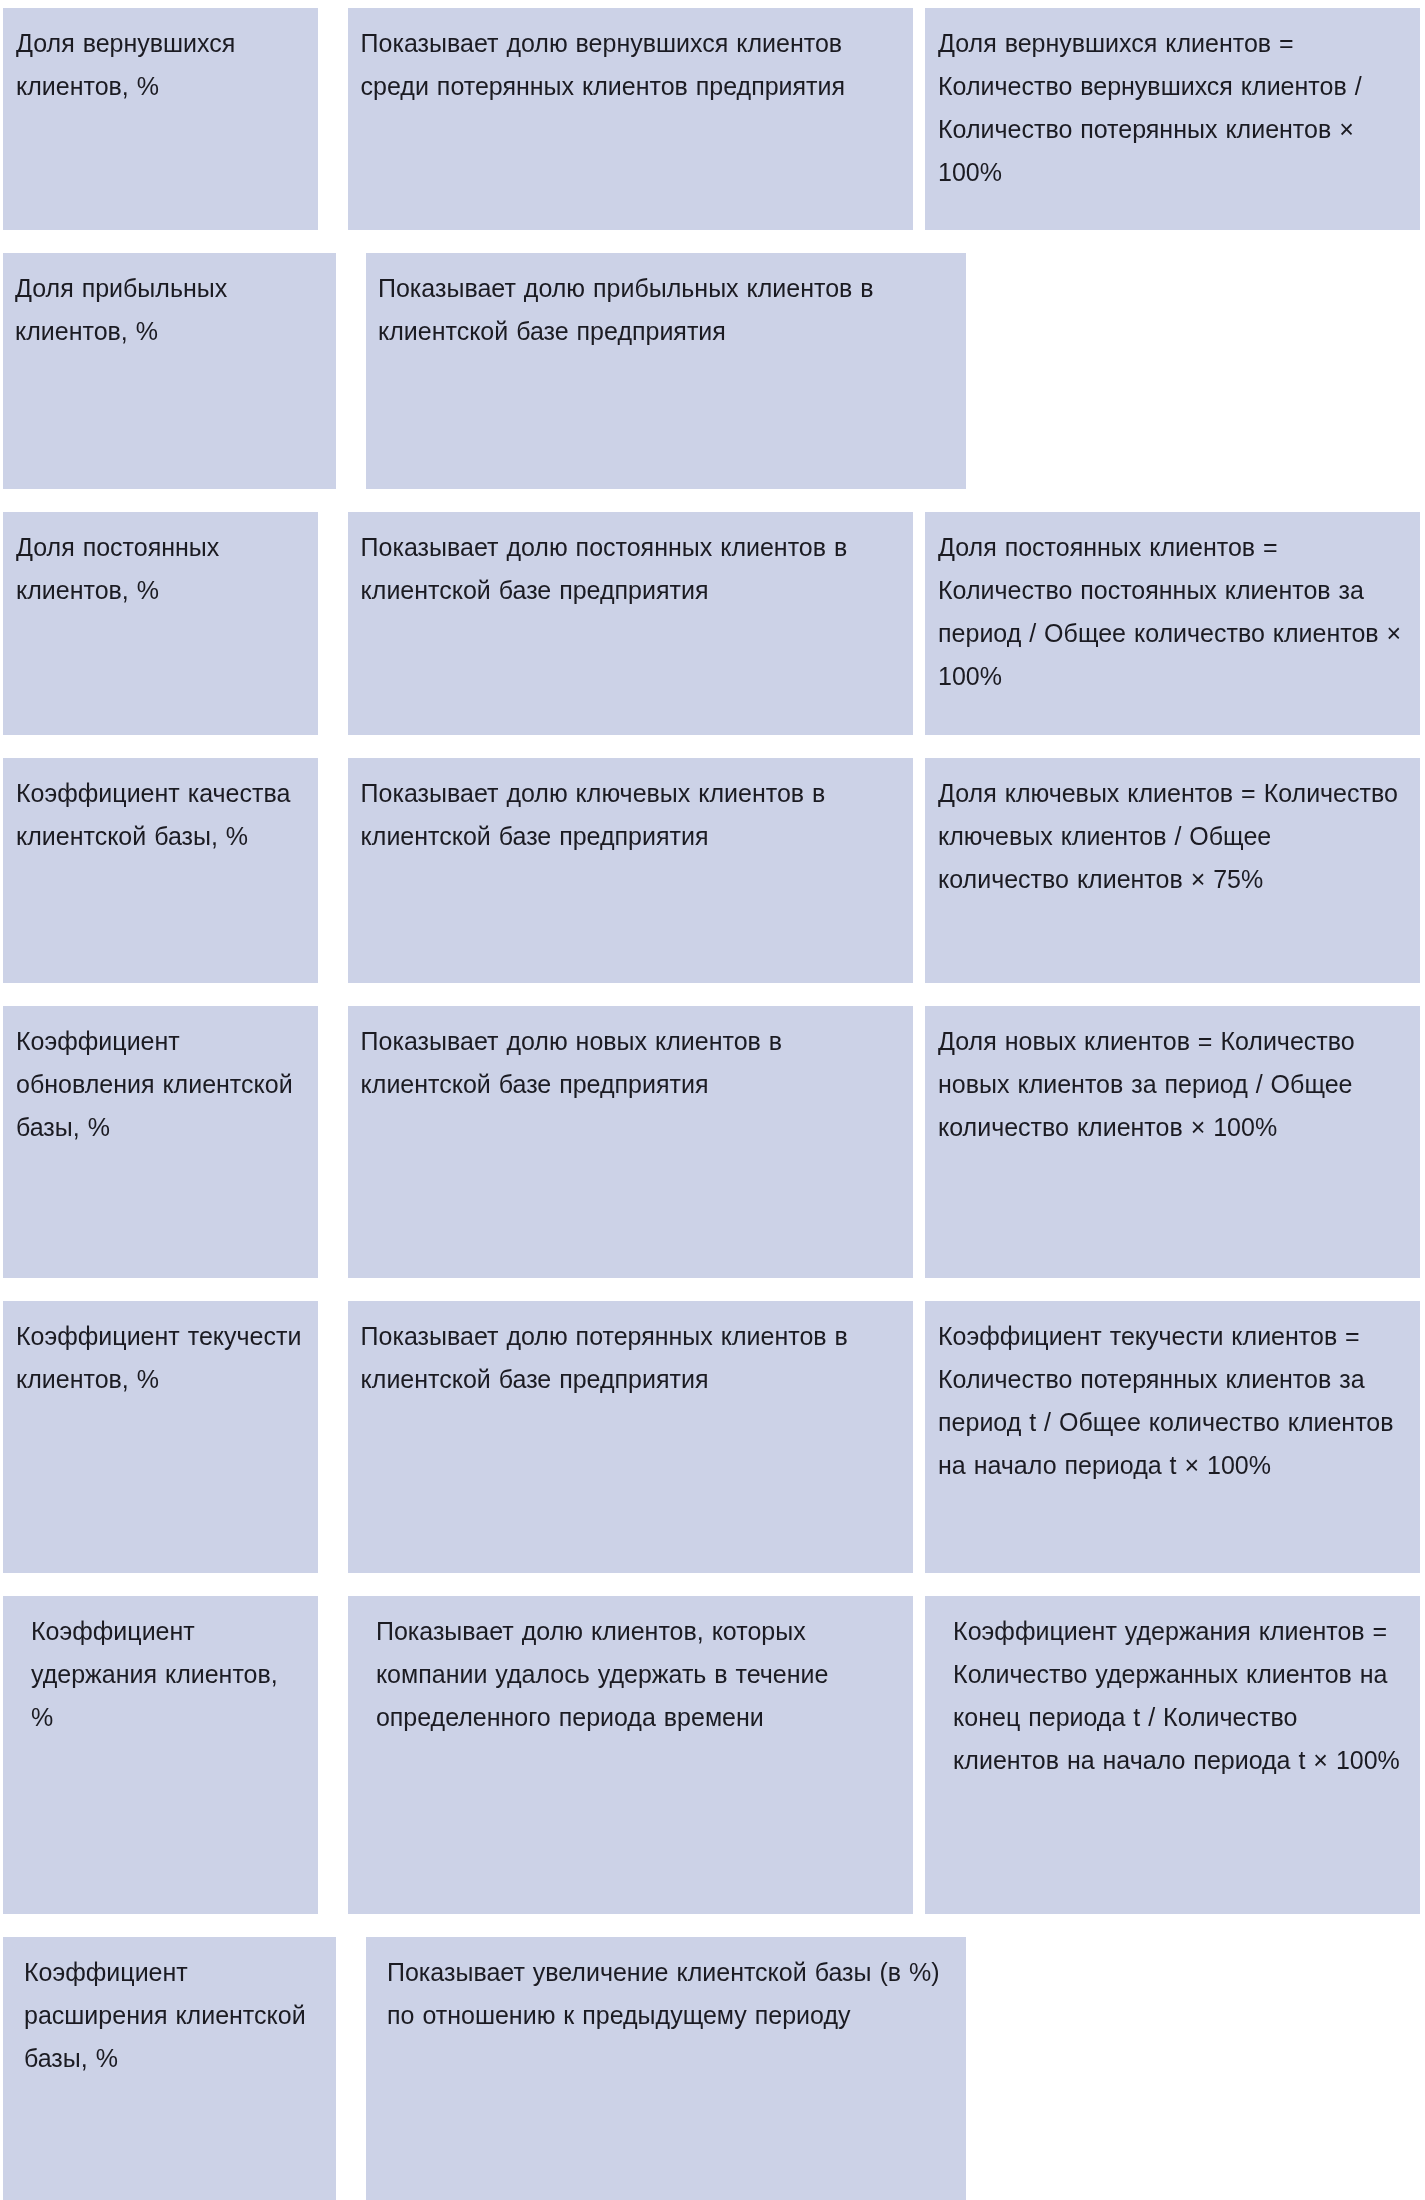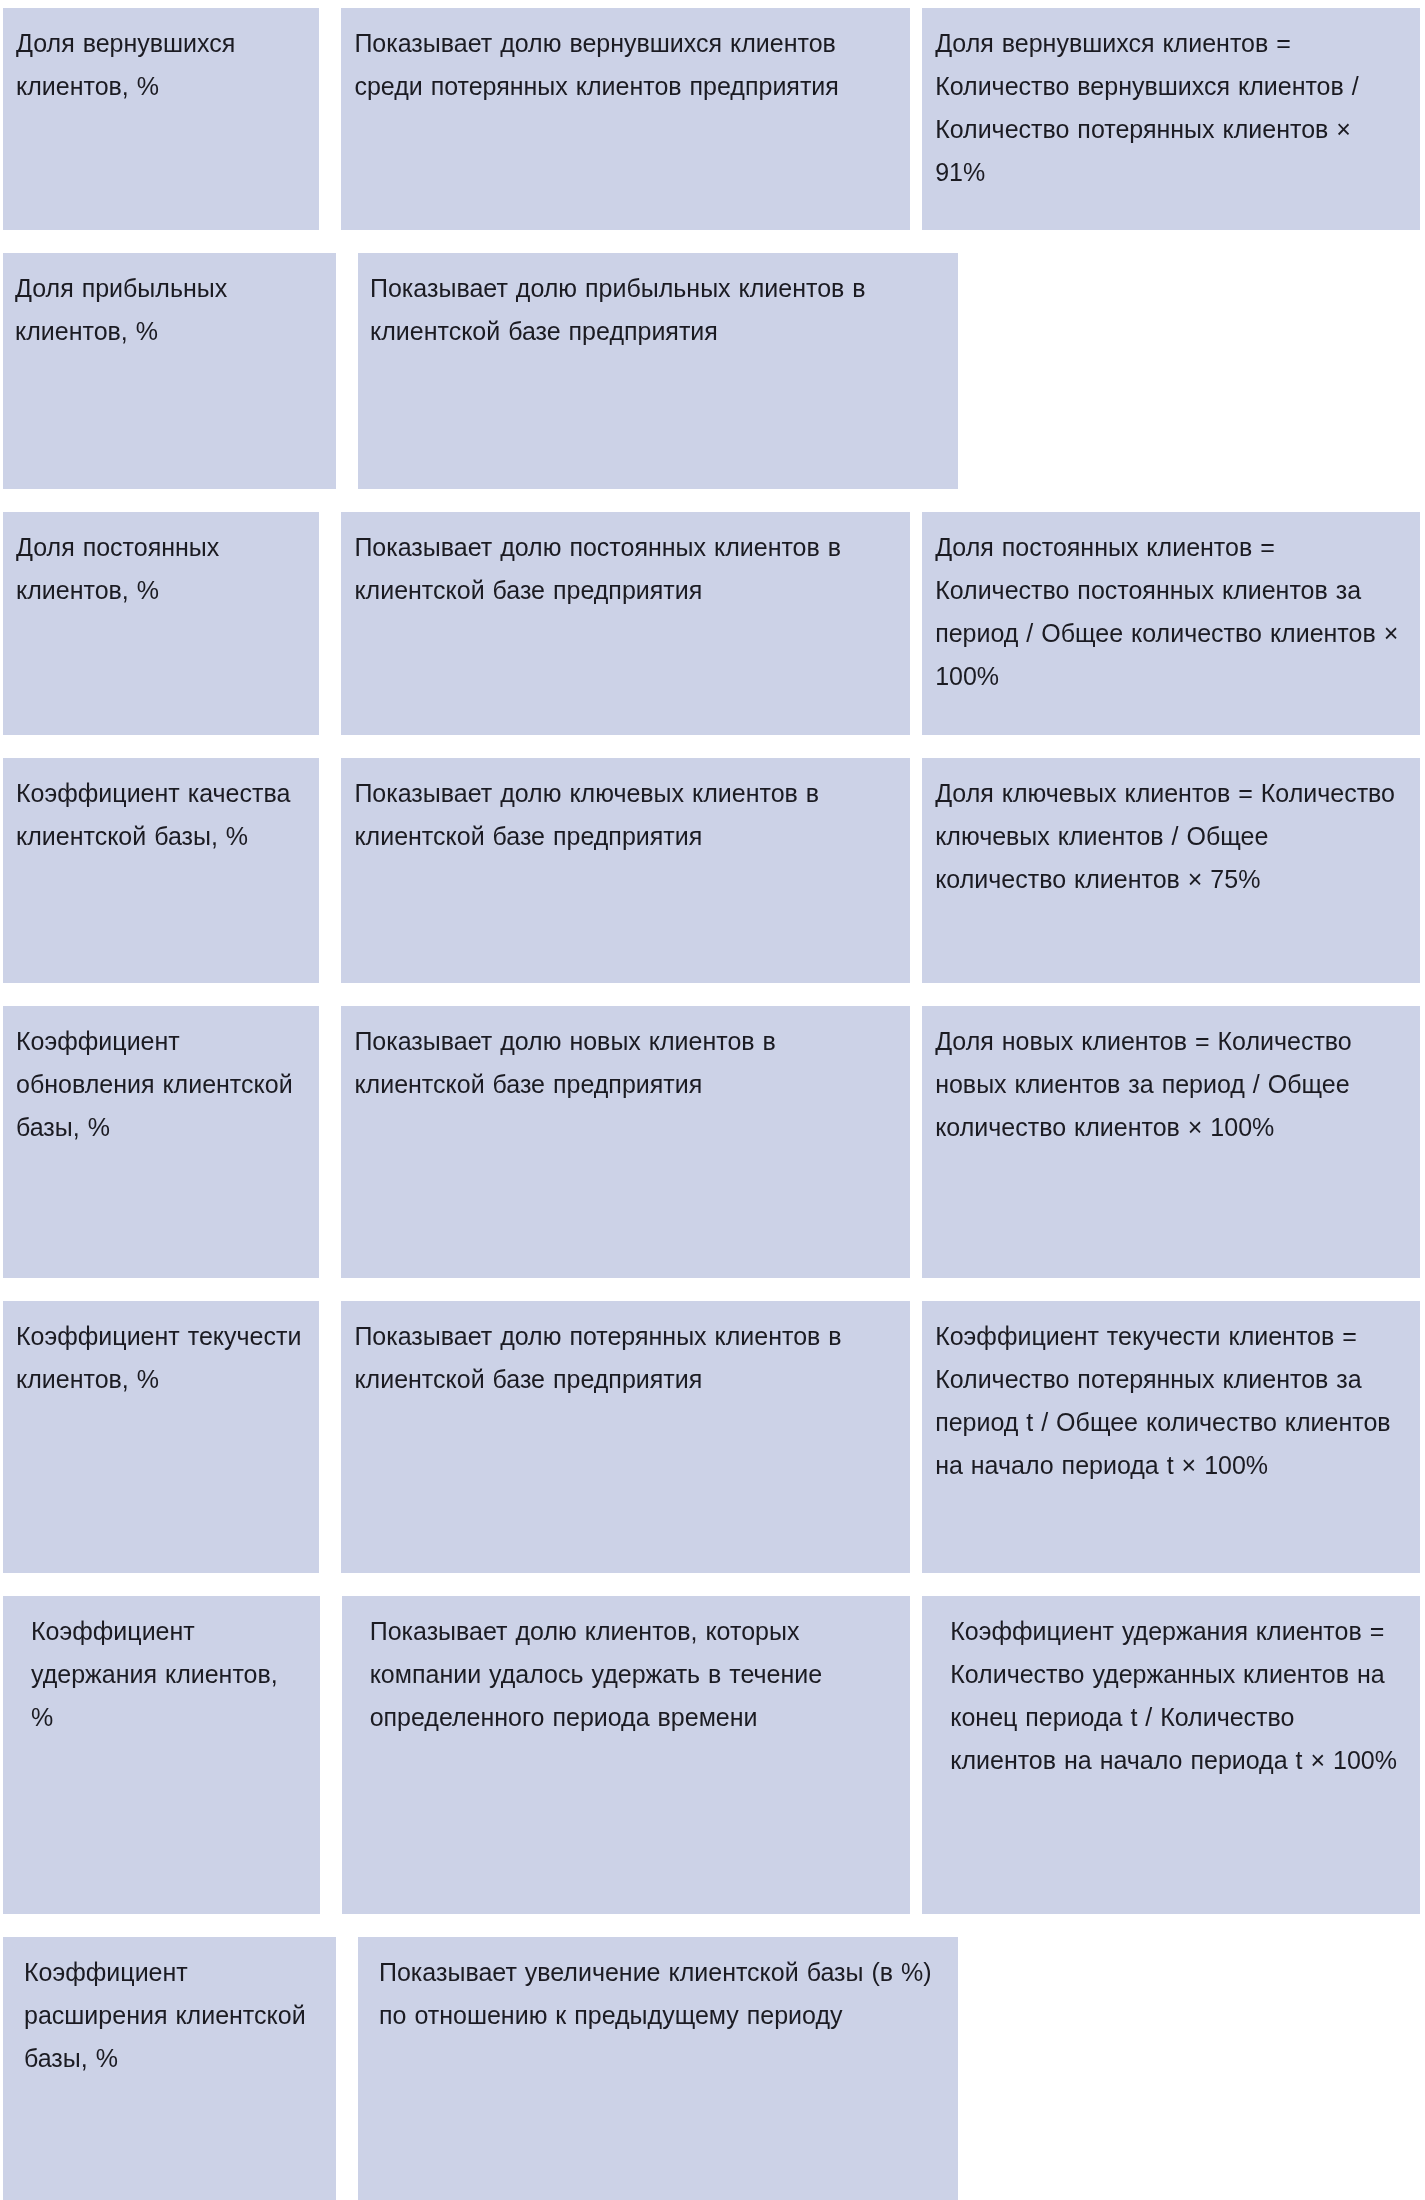--- a/index.html
+++ b/index.html
@@ -28,41 +28,41 @@
   .cell {
     background: #ccd2e7;
     color: #1b1b22;
     font-size: 25px;
     line-height: 1.72;
     box-sizing: border-box;
     padding: 14px 16px 14px 13px;
     word-spacing: 1px;
   }
   .c1 { width: 333px; margin-right: 22px; }
-  .c2 { width: 600px; margin-right: 12px; }
+  .c2 { width: 600px; margin-right: 12px; margin-left: 8px; }
   .c3 { width: 525px; }
   .r1 .cell { min-height: 222px; }
   .r2 .cell { min-height: 236px; padding-left: 12px; }
   .r3 .cell { min-height: 223px; }
   .r4 .cell { min-height: 225px; }
   .r5 .cell { min-height: 272px; }
   .r6 .cell { min-height: 272px; }
   .r7 .cell { min-height: 318px; padding-left: 28px; }
   .r8 .cell { min-height: 332px; padding-left: 21px; }
 </style>
 </head>
 <body>
 
 <div class="page">
   <div class="tbl">
 
     <div class="row r1">
       <div class="cell c1">Доля вернувшихся клиентов, %</div>
       <div class="cell c2">Показывает долю вернувшихся клиентов среди потерянных клиентов предприятия</div>
-      <div class="cell c3">Доля вернувшихся клиентов = Количество вернувшихся клиентов / Количество потерянных клиентов × 91%</div>
+      <div class="cell c3">Доля вернувшихся клиентов = Количество вернувшихся клиентов / Количество потерянных клиентов × 100%</div>
     </div>
 
     <div class="row r2">
       <div class="cell c1">Доля прибыльных клиентов, %</div>
       <div class="cell c2">Показывает долю прибыльных клиентов в клиентской базе предприятия</div>
     </div>
 
     <div class="row r3">
       <div class="cell c1">Доля постоянных клиентов, %</div>
       <div class="cell c2">Показывает долю постоянных клиентов в клиентской базе предприятия</div>

